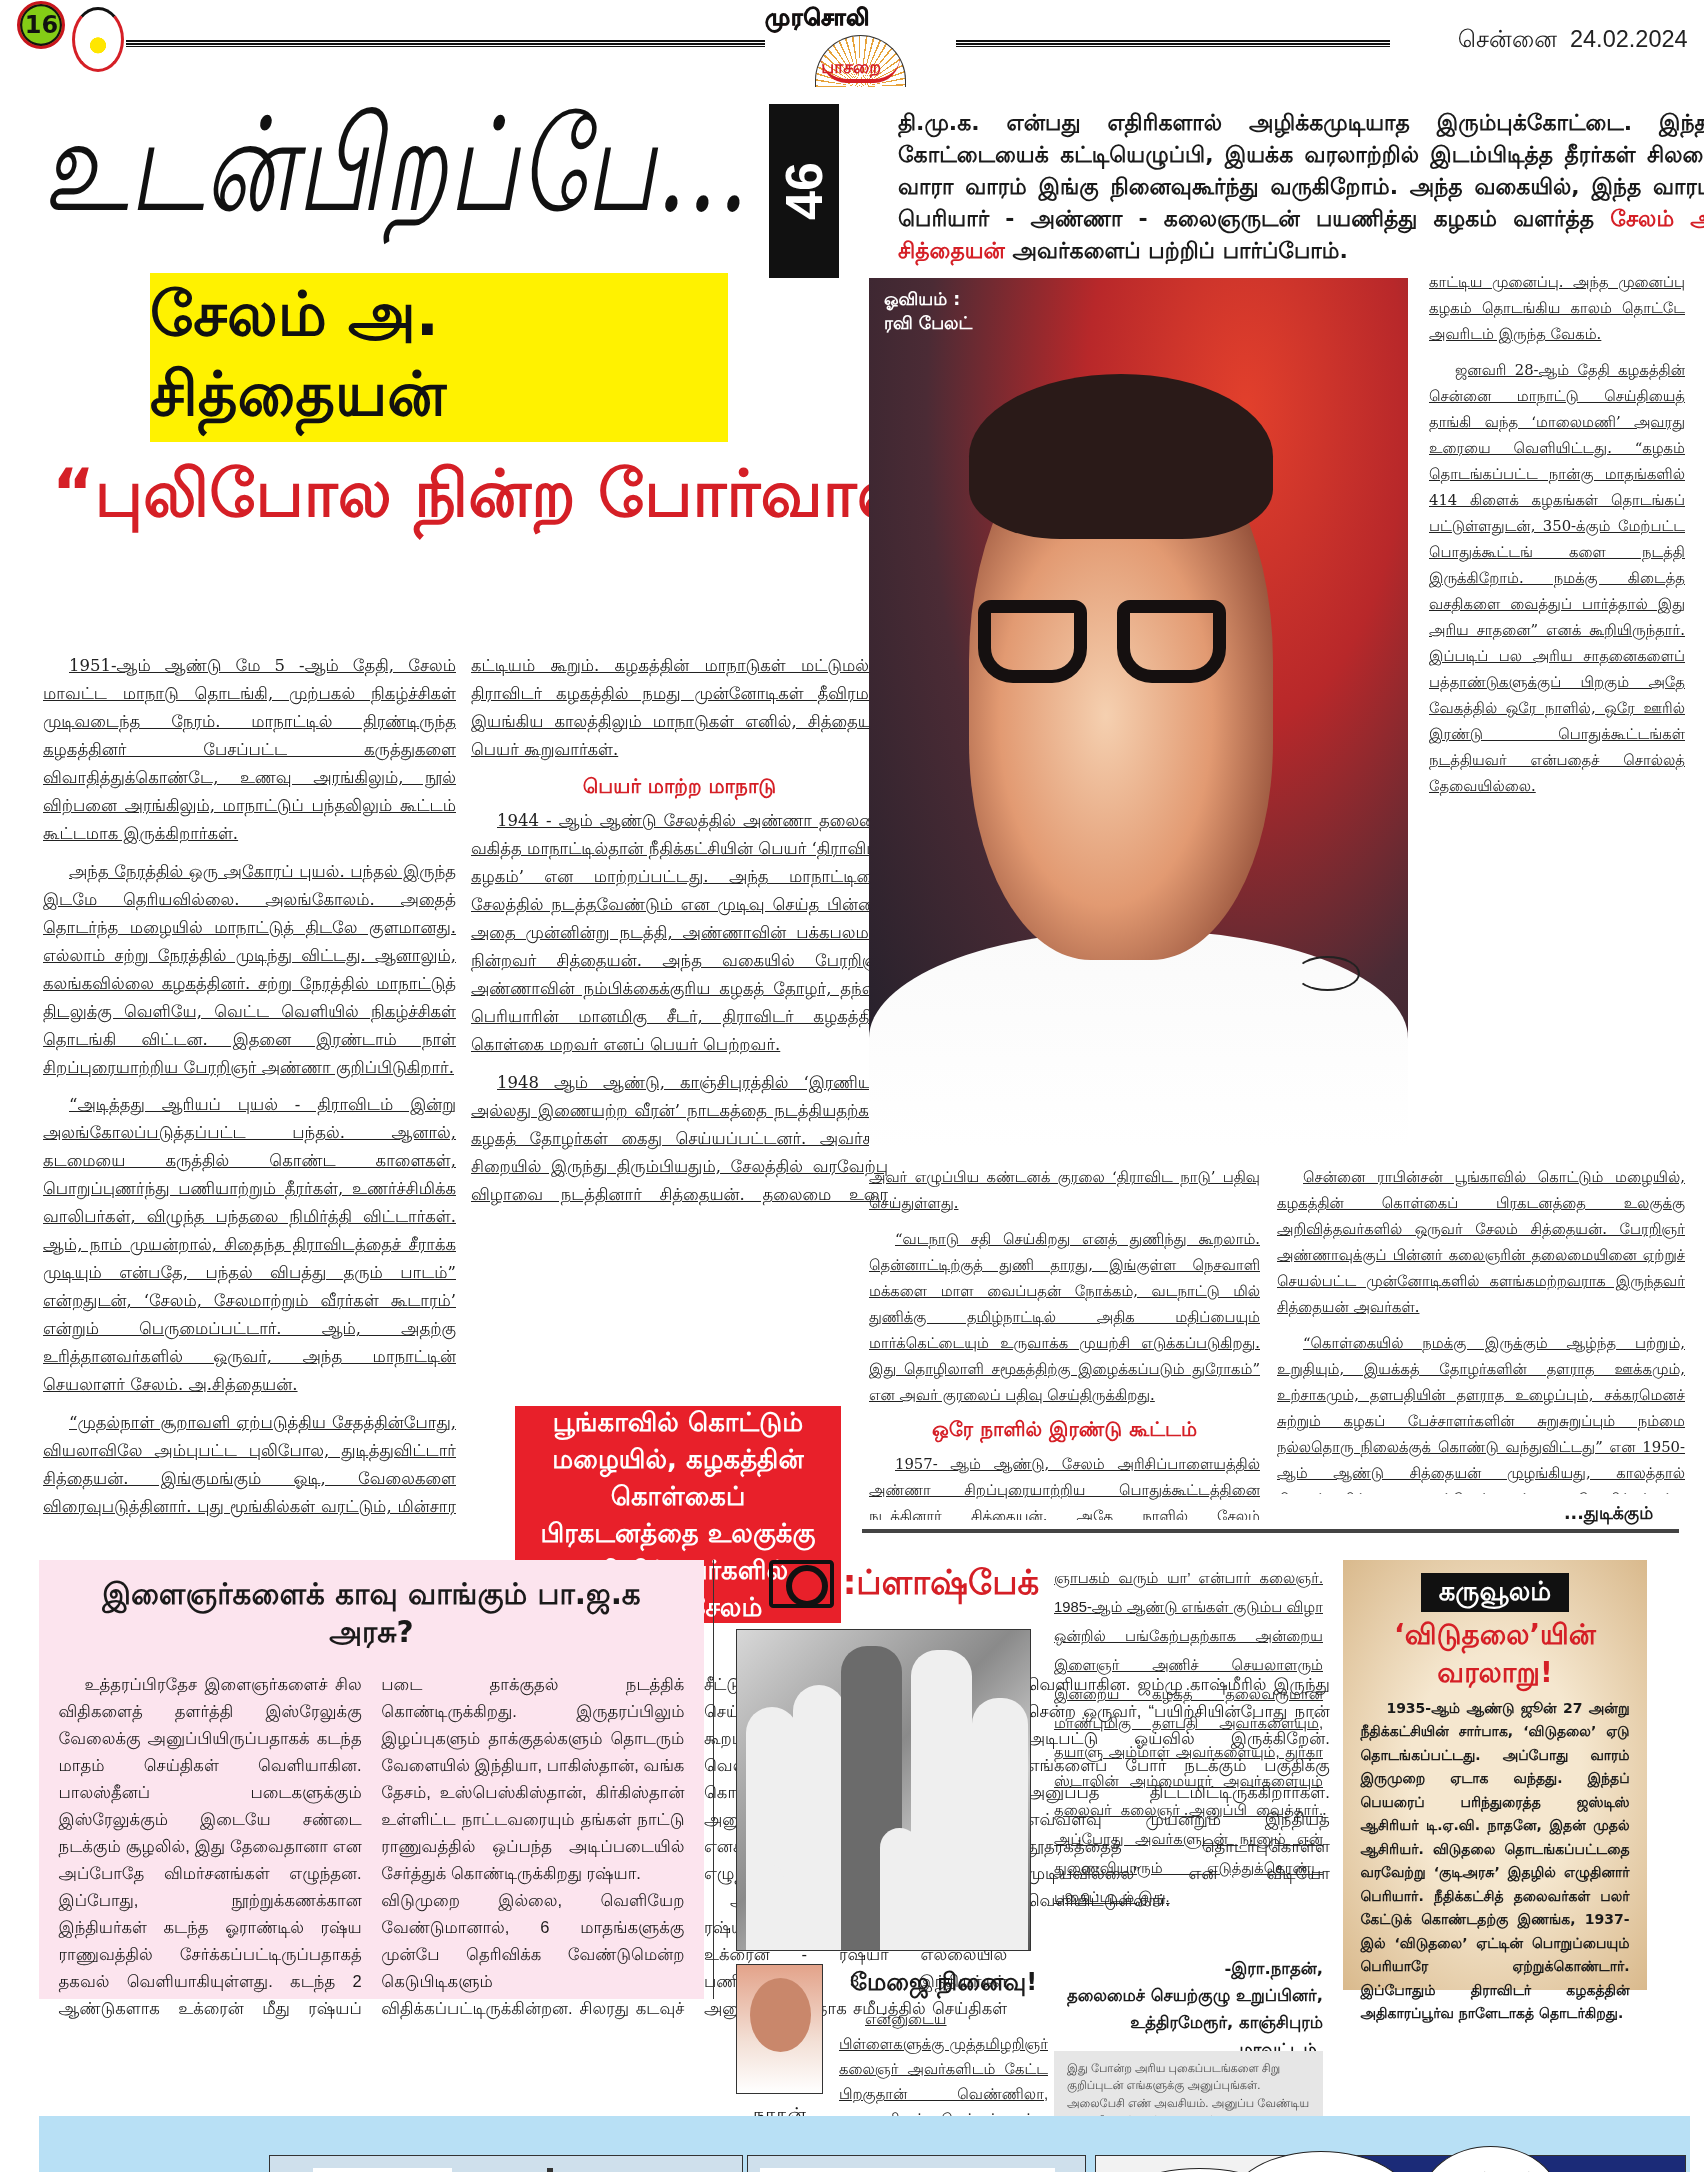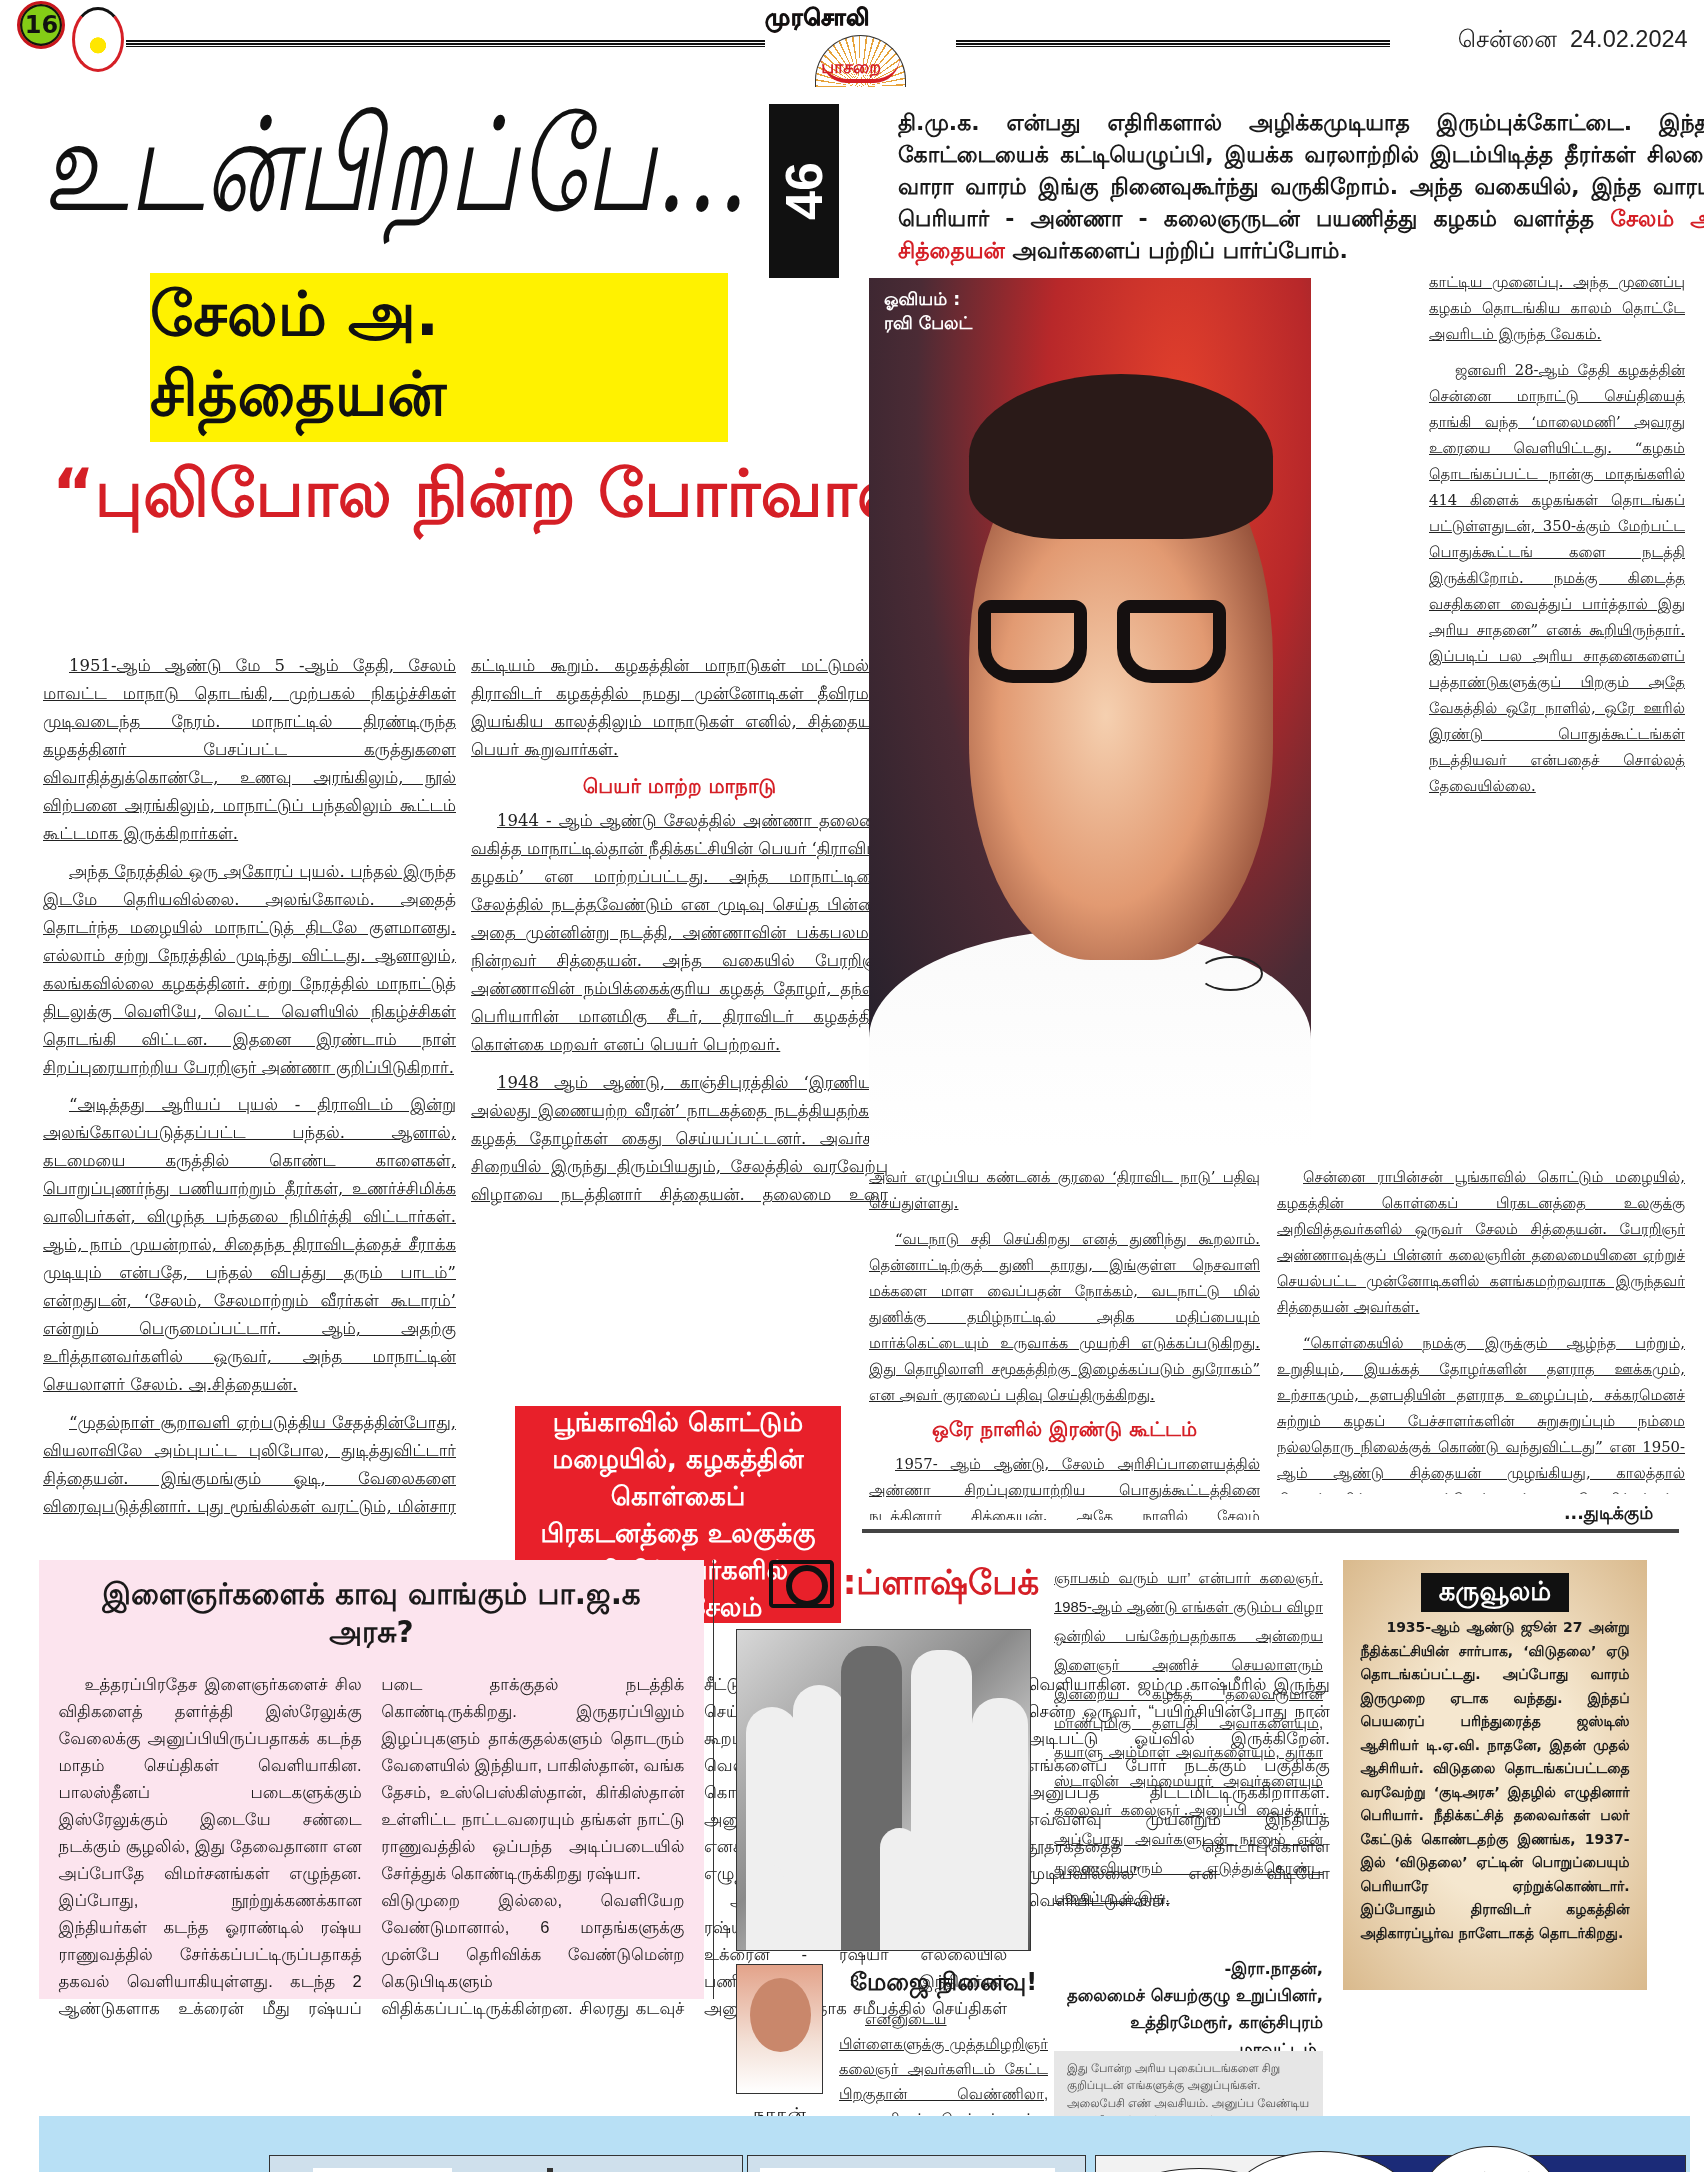--- a/index.html
+++ b/index.html
@@ -31,21 +31,21 @@
 
   
   .col { font: 16.5px "DejaVu Serif", serif; line-height: 28px; text-align: justify; color: #222; }
   .col p { text-indent: 26px; margin-bottom: 9.6px; text-decoration: underline; }
   .col p:first-child { text-indent: 26px; }
   .col h3 { font: bold 20px "DejaVu Sans", sans-serif; color: #d51f26; text-align: center; margin: 8.7px 0 7.8px; }
   .col-1 { left: 43px; top: 652px; width: 413px; height: 869px; overflow: hidden; }
   .col-2 { left: 471px; top: 652px; width: 417px; height: 560px; overflow: hidden; }
   .col-4 { left: 1269px; top: 269px; width: 413px; height: 1243px; overflow: hidden; }
 
-  .portrait { left: 869px; top: 278px; width: 442px; height: 869px; overflow: hidden; background: radial-gradient(ellipse at 70% 15%, #e2402c 0%, #b8282a 30%, #4b2b35 60%, #1f1f2a 100%); }
+  .portrait { left: 869px; top: 278px; width: 539px; height: 869px; overflow: hidden; background: radial-gradient(ellipse at 70% 15%, #e2402c 0%, #b8282a 30%, #4b2b35 60%, #1f1f2a 100%); }
   .portrait .credit { position: absolute; left: 15px; top: 8.7px; font: bold 17.4px "DejaVu Sans", sans-serif; color: #fff; line-height: 24px; }
   .portrait .head { position: absolute; left: 100px; top: 139px; width: 304px; height: 543px; border-radius: 45% 45% 40% 40%; background: radial-gradient(ellipse at 45% 55%, #f5d0b0 0%, #e29a72 45%, #8d4a35 80%); }
   .portrait .hair { position: absolute; left: 100px; top: 96px; width: 304px; height: 165px; border-radius: 50% 50% 30% 30%; background: #2a1a18; }
   .portrait .glasses-l, .portrait .glasses-r { position: absolute; top: 322px; width: 109px; height: 83px; border: 13px solid #151010; border-radius: 13px 13px 35px 35px; }
   .portrait .glasses-l { left: 109px; }
   .portrait .glasses-r { left: 248px; }
   .portrait .shirt { position: absolute; left: 0; right: 0; bottom: 0; height: 217px; background: linear-gradient(#fafafa, #ffffff); border-radius: 50% 50% 0 0; }
   .portrait .sig { position: absolute; right: 48px; bottom: 156px; width: 65px; height: 35px; border: 2.6px solid #222; border-radius: 50%; border-left-color: transparent; }
 
   .quote-box { left: 515px; top: 1406px; width: 326px; height: 217px; background: #e8202a; color: #fff; font: bold 26px "DejaVu Sans", sans-serif; line-height: 37px; text-align: center; display: flex; align-items: center; justify-content: center; padding: 13px; }
@@ -212,20 +212,24 @@
 </div>
 <div class="abs fb-sign" style="left:1054px; top:1955px; width:269px;">
   <div>-இரா.நாதன்,</div>
   <div>தலைமைச் செயற்குழு உறுப்பினர்,</div>
   <div>உத்திரமேரூர், காஞ்சிபுரம் மாவட்டம்.</div>
 </div>
 <div class="abs fb-note" style="left:1054px; top:2051px; width:269px; height:143px;">இது போன்ற அரிய புகைப்படங்களை சிறு குறிப்புடன் எங்களுக்கு அனுப்புங்கள். அலைபேசி எண் அவசியம். அனுப்ப வேண்டிய முகவரி: அன்பகம், 614, அண்ணா சாலை, தேனாம்பேட்டை, சென்னை-600 018. வாட்ஸ்அப் எண் : 90033-24473 மின்னஞ்சல் youthwing@dmk.in</div>
 
 <div class="abs karu" style="height:430px;">
   <div class="tag">கருவூலம்</div>
+  <h4>
+    <div>‘விடுதலை’யின்</div>
+    <div>வரலாறு!</div>
+  </h4>
   <p style="font-size:14px; line-height:23.5px;">1935-ஆம் ஆண்டு ஜூன் 27 அன்று நீதிக்கட்சியின் சார்பாக, ‘விடுதலை’ ஏடு தொடங்கப்பட்டது. அப்போது வாரம் இருமுறை ஏடாக வந்தது. இந்தப் பெயரைப் பரிந்துரைத்த ஜஸ்டிஸ் ஆசிரியர் டி.ஏ.வி. நாதனே, இதன் முதல் ஆசிரியர். விடுதலை தொடங்கப்பட்டதை வரவேற்று ‘குடிஅரசு’ இதழில் எழுதினார் பெரியார். நீதிக்கட்சித் தலைவர்கள் பலர் கேட்டுக் கொண்டதற்கு இணங்க, 1937-இல் ‘விடுதலை’ ஏட்டின் பொறுப்பையும் பெரியாரே ஏற்றுக்கொண்டார். இப்போதும் திராவிடர் கழகத்தின் அதிகாரப்பூர்வ நாளேடாகத் தொடர்கிறது.</p>
 </div>
 
 <div class="abs comic" style="top:2116px; height:430px;"></div>
 <div class="abs comic-title" style="top:2129px; height:304px;">
   <div class="vt" style="height:304px; font-size:43px; line-height:48px;">
     <span>திராவிடத்தால்</span><br>
     
   </div>
 </div>

